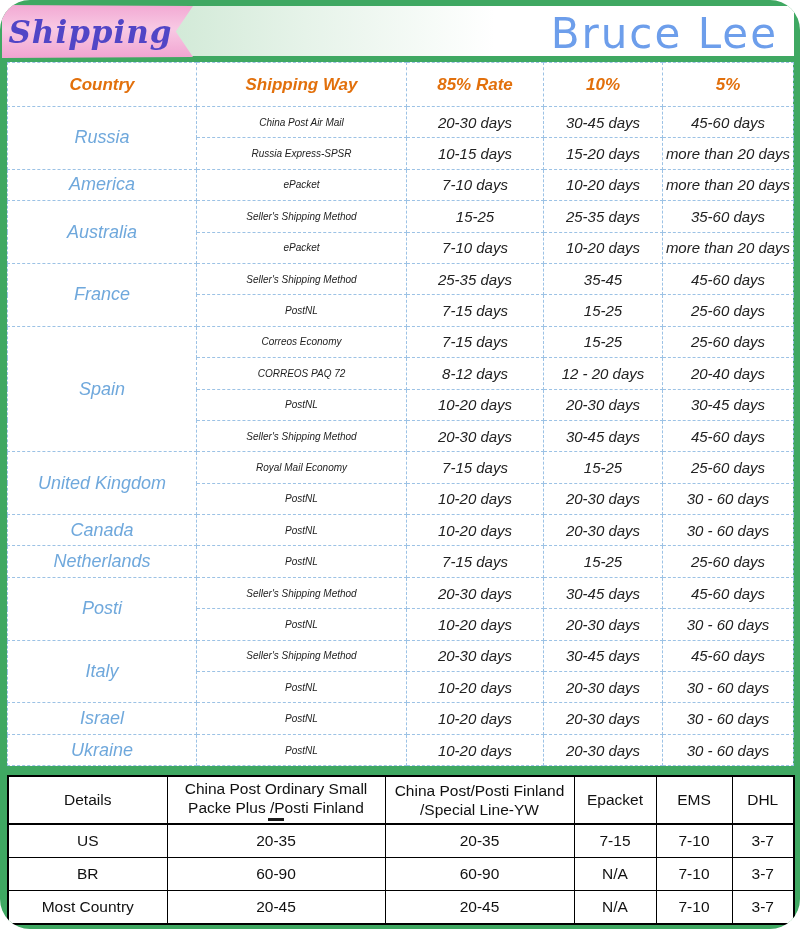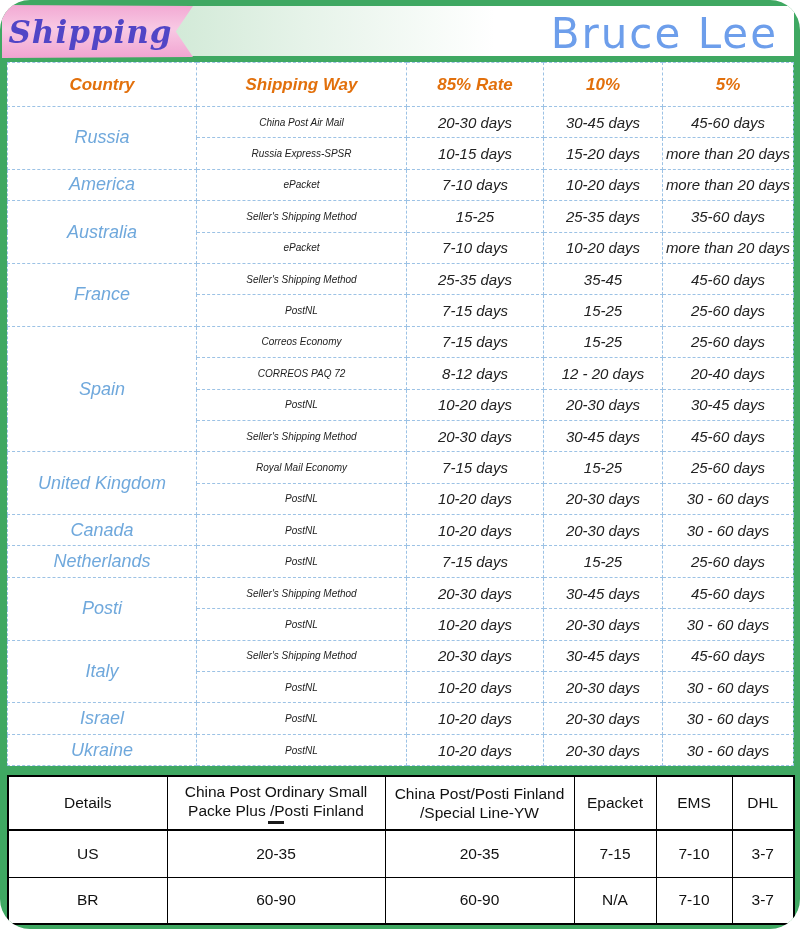--- a/index.html
+++ b/index.html
@@ -41,21 +41,21 @@
   td.country{font-size:18px;color:var(--country-blue,#6fa8dc);}
   td.way{font-size:10px;color:var(--text-dark,#222);}
   td.rate{font-size:15px;color:var(--text-dark,#222);}
 
   
   .details-wrap{position:absolute;left:7px;top:775px;width:786px;height:150px;background:#ffffff;}
   table.details{width:786px;height:150px;border-collapse:collapse;table-layout:fixed;
     border:2px solid #000;color:#111;}
   table.details th,table.details td{border:1px solid #000;text-align:center;vertical-align:middle;
     font-weight:normal;font-size:15.5px;padding:0 2px;overflow:hidden;}
-  table.details thead tr{height:54px;}
+  table.details thead tr{height:48px;}
   table.details thead th{border-bottom:2px solid #000;line-height:1.25;}
   table.details tbody tr{height:20px;}
   .trunc{display:block;width:16px;height:3px;background:#1a1a1a;margin:1px auto 0;}
 </style>
 </head>
 <body>
 
 <div class="frame">
 
   <div class="top-strip"></div>
@@ -257,17 +257,25 @@
           <td>3-7</td>
         </tr>
         <tr>
           <td>BR</td>
           <td>60-90</td>
           <td>60-90</td>
           <td>N/A</td>
           <td>7-10</td>
           <td>3-7</td>
         </tr>
+        <tr>
+          <td>Most Country</td>
+          <td>20-45</td>
+          <td>20-45</td>
+          <td>N/A</td>
+          <td>7-10</td>
+          <td>3-7</td>
+        </tr>
       </tbody>
     </table>
   </div>
 
 </div>
 
 </body></html>

